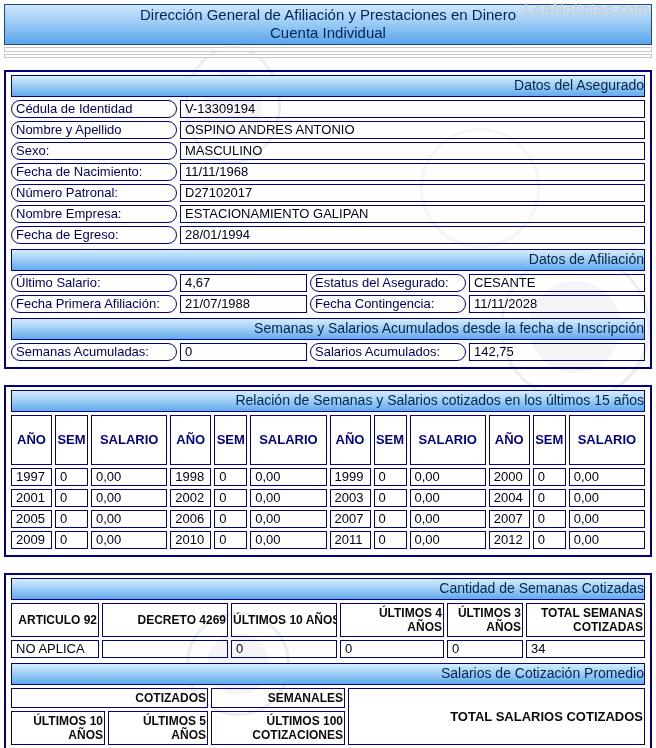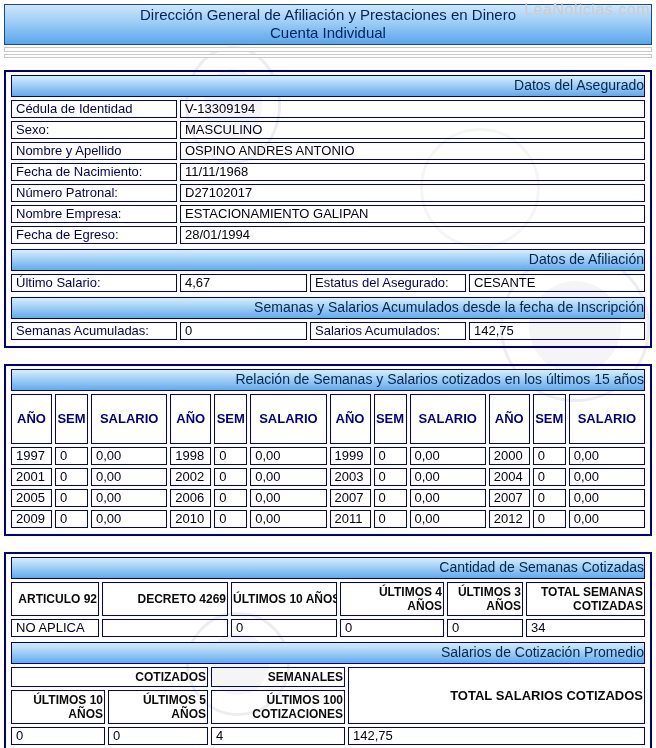--- a/index.html
+++ b/index.html
@@ -37,21 +37,21 @@
   .box{border:2px solid var(--navy); margin:12px 1px 0; padding:1px 2px 3px; position:relative;}
   .box.b2{margin-top:16px;}
   .section-hdr{
     border:1px solid var(--navy); margin:2px 3px 0;
     background:linear-gradient(to bottom,#d6ecfc 0%,#a6d2f6 42%,#62aaed 100%);
     color:var(--hdr-text); text-align:right; font-size:14px; line-height:17px; padding:1px 0 2px;
   }
   table{width:100%; border-collapse:separate; border-spacing:3px 3px; table-layout:fixed;}
   td,th{border:1px solid var(--navy); background:transparent; font-size:13px;
         line-height:16px; padding:0 4px; overflow:hidden;}
-  td.lbl{color:var(--label);}
+  td.lbl{color:var(--label);border-radius:9px;}
   td.val{color:var(--value);}
   
   .kv  col.c-l{width:166px;}
   .kv4 col.k1{width:166px;} .kv4 col.k2{width:127px;} .kv4 col.k3{width:156px;}
   
   .wk col.cy{width:41px;} .wk col.cs{width:33px;}
   .wk th{font-weight:bold; color:var(--navy); text-align:center; padding:16px 1px;}
   .wk td{color:var(--value);}
   
   .sum th{font-weight:bold; color:#0a0a0a; text-align:right; font-size:12px; line-height:14px; padding:2px 1px;}
@@ -93,26 +93,26 @@
       <colgroup>
           <col class="c-l">
           <col>
         </colgroup>
       <tbody>
           <tr>
             <td class="lbl">Cédula de Identidad</td>
             <td class="val">V-13309194</td>
           </tr>
           <tr>
+            <td class="lbl">Nombre y Apellido</td>
+            <td class="val">OSPINO ANDRES ANTONIO</td>
+          </tr>
+          <tr>
             <td class="lbl">Sexo:</td>
             <td class="val">MASCULINO</td>
-          </tr>
-          <tr>
-            <td class="lbl">Nombre y Apellido</td>
-            <td class="val">OSPINO ANDRES ANTONIO</td>
           </tr>
           <tr>
             <td class="lbl">Fecha de Nacimiento:</td>
             <td class="val">11/11/1968</td>
           </tr>
           <tr>
             <td class="lbl">Número Patronal:</td>
             <td class="val">D27102017</td>
           </tr>
           <tr>
@@ -132,20 +132,26 @@
           <col class="k2">
           <col class="k3">
           <col>
         </colgroup>
       <tbody>
           <tr>
             <td class="lbl">Último Salario:</td>
             <td class="val">4,67</td>
             <td class="lbl">Estatus del Asegurado:</td>
             <td class="val">CESANTE</td>
+          </tr>
+          <tr>
+            <td class="lbl">Fecha Primera Afiliación:</td>
+            <td class="val">21/07/1988</td>
+            <td class="lbl">Fecha Contingencia:</td>
+            <td class="val">11/11/2028</td>
           </tr>
         </tbody>
     </table>
     <div class="section-hdr">Semanas y Salarios Acumulados desde la fecha de Inscripción</div>
     <table class="kv4" id="accumulated-table">
       <colgroup>
           <col class="k1">
           <col class="k2">
           <col class="k3">
           <col>

